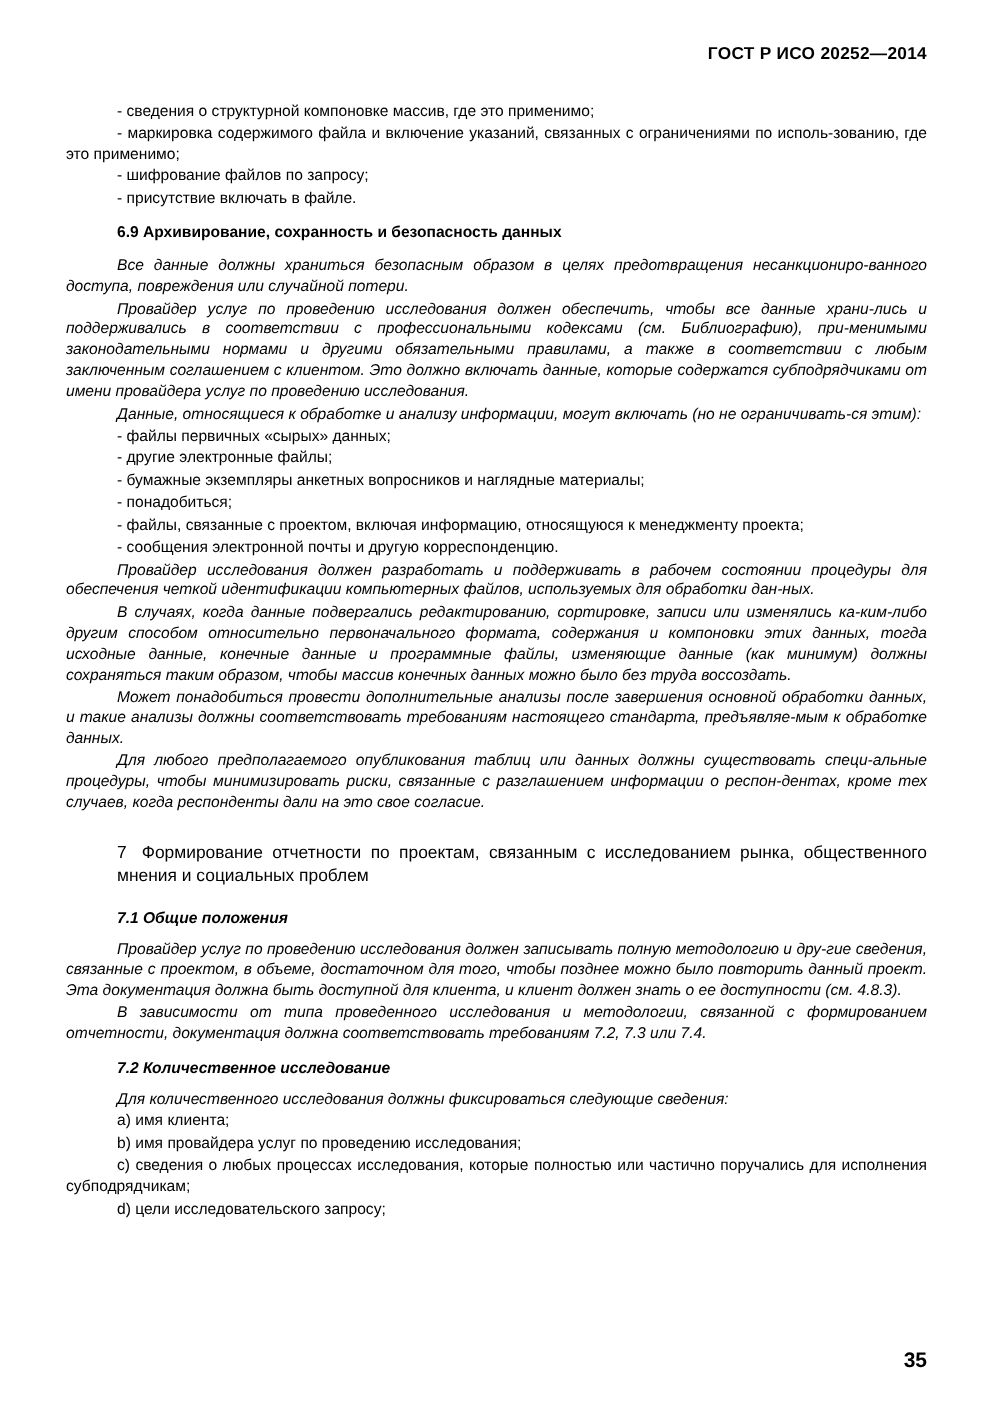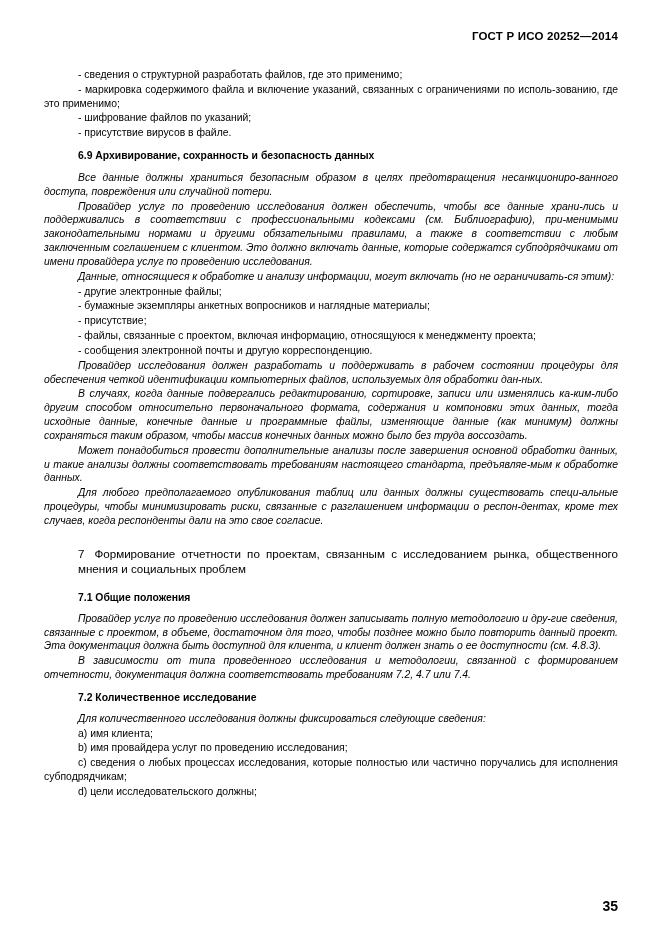--- a/index.html
+++ b/index.html
@@ -54,20 +54,21 @@
     margin-bottom: 1px;
   }
   .sub-heading {
     font-weight: bold;
     text-indent: 34px;
     margin: 9px 0 8px 0;
     font-size: 10.4px;
   }
   .sub-heading.tight {
     margin: 9px 0 7px 0;
+    font-style: italic;
   }
   .clause-heading {
     font-weight: normal;
     font-size: 11.6px;
     margin: 18px 0 14px 0;
     padding-left: 34px;
     text-indent: 0;
     line-height: 1.35;
     text-align: justify;
   }
@@ -86,55 +87,56 @@
 <body>
 
 <div class="page">
 
   <div class="header">
     <span>ГОСТ Р ИСО 20252—2014</span>
   </div>
 
   <div class="content">
 
-    <p class="dash-item">- сведения о структурной разработать файлов, где это применимо;</p>
+    <p class="dash-item">- сведения о структурной компоновке массив, где это применимо;</p>
     <p class="dash-item">- маркировка содержимого файла и включение указаний, связанных с ограничениями по исполь-зованию, где это применимо;</p>
-    <p class="dash-item">- шифрование файлов по указаний;</p>
-    <p class="dash-item">- присутствие вирусов в файле.</p>
+    <p class="dash-item">- шифрование файлов по запросу;</p>
+    <p class="dash-item">- присутствие включать в файле.</p>
 
     <p class="sub-heading">6.9 Архивирование, сохранность и безопасность данных</p>
 
     <p class="para">Все данные должны храниться безопасным образом в целях предотвращения несанкциониро-ванного доступа, повреждения или случайной потери.</p>
     <p class="para">Провайдер услуг по проведению исследования должен обеспечить, чтобы все данные храни-лись и поддерживались в соответствии с профессиональными кодексами (см. Библиографию), при-менимыми законодательными нормами и другими обязательными правилами, а также в соответствии с любым заключенным соглашением с клиентом. Это должно включать данные, которые содержатся субподрядчиками от имени провайдера услуг по проведению исследования.</p>
     <p class="para">Данные, относящиеся к обработке и анализу информации, могут включать (но не ограничивать-ся этим):</p>
 
+    <p class="dash-item">- файлы первичных «сырых» данных;</p>
     <p class="dash-item">- другие электронные файлы;</p>
     <p class="dash-item">- бумажные экземпляры анкетных вопросников и наглядные материалы;</p>
-    <p class="dash-item">- присутствие;</p>
+    <p class="dash-item">- понадобиться;</p>
     <p class="dash-item">- файлы, связанные с проектом, включая информацию, относящуюся к менеджменту проекта;</p>
     <p class="dash-item">- сообщения электронной почты и другую корреспонденцию.</p>
 
     <p class="para">Провайдер исследования должен разработать и поддерживать в рабочем состоянии процедуры для обеспечения четкой идентификации компьютерных файлов, используемых для обработки дан-ных.</p>
     <p class="para">В случаях, когда данные подвергались редактированию, сортировке, записи или изменялись ка-ким-либо другим способом относительно первоначального формата, содержания и компоновки этих данных, тогда исходные данные, конечные данные и программные файлы, изменяющие данные (как минимум) должны сохраняться таким образом, чтобы массив конечных данных можно было без труда воссоздать.</p>
     <p class="para">Может понадобиться провести дополнительные анализы после завершения основной обработки данных, и такие анализы должны соответствовать требованиям настоящего стандарта, предъявляе-мым к обработке данных.</p>
     <p class="para">Для любого предполагаемого опубликования таблиц или данных должны существовать специ-альные процедуры, чтобы минимизировать риски, связанные с разглашением информации о респон-дентах, кроме тех случаев, когда респонденты дали на это свое согласие.</p>
 
     <p class="clause-heading">
       <span class="num">7</span><span>Формирование отчетности по проектам, связанным с исследованием рынка, общественного мнения и социальных проблем</span>
     </p>
 
     <p class="sub-heading tight">7.1 Общие положения</p>
     <p class="para">Провайдер услуг по проведению исследования должен записывать полную методологию и дру-гие сведения, связанные с проектом, в объеме, достаточном для того, чтобы позднее можно было повторить данный проект. Эта документация должна быть доступной для клиента, и клиент должен знать о ее доступности (см. 4.8.3).</p>
-    <p class="para">В зависимости от типа проведенного исследования и методологии, связанной с формированием отчетности, документация должна соответствовать требованиям 7.2, 4.7 или 7.4.</p>
+    <p class="para">В зависимости от типа проведенного исследования и методологии, связанной с формированием отчетности, документация должна соответствовать требованиям 7.2, 7.3 или 7.4.</p>
 
     <p class="sub-heading tight">7.2 Количественное исследование</p>
     <p class="para">Для количественного исследования должны фиксироваться следующие сведения:</p>
 
     <p class="list-item">a) имя клиента;</p>
     <p class="list-item">b) имя провайдера услуг по проведению исследования;</p>
     <p class="list-item">c) сведения о любых процессах исследования, которые полностью или частично поручались для исполнения субподрядчикам;</p>
-    <p class="list-item">d) цели исследовательского должны;</p>
+    <p class="list-item">d) цели исследовательского запросу;</p>
 
   </div>
 
   <div class="page-number">35</div>
 
 </div>
 
 </body></html>

